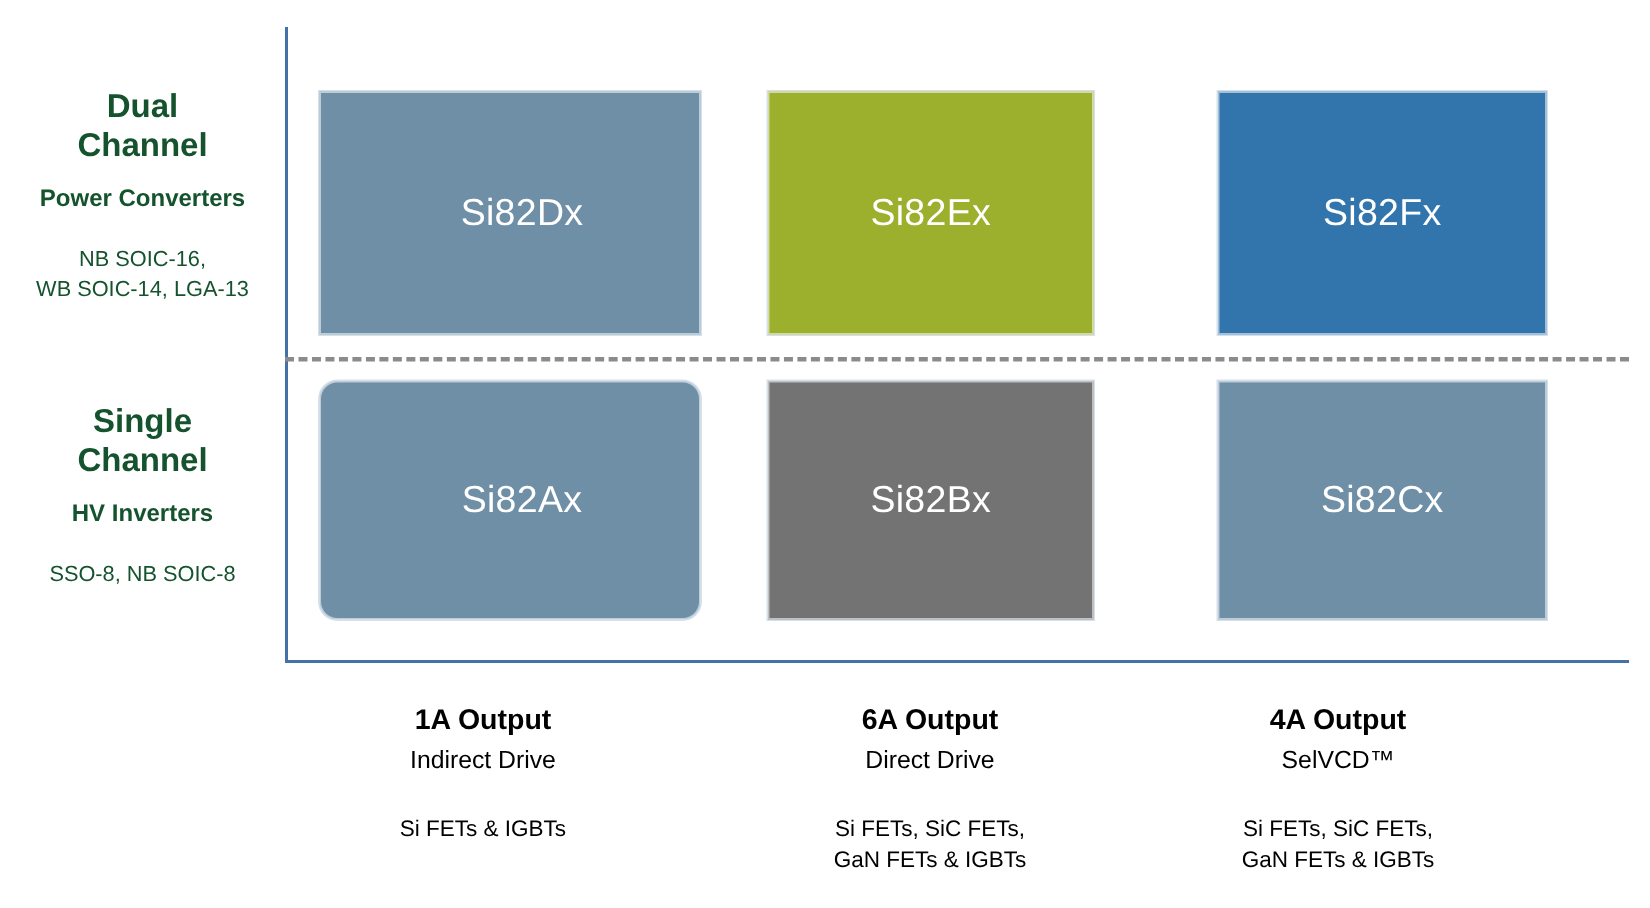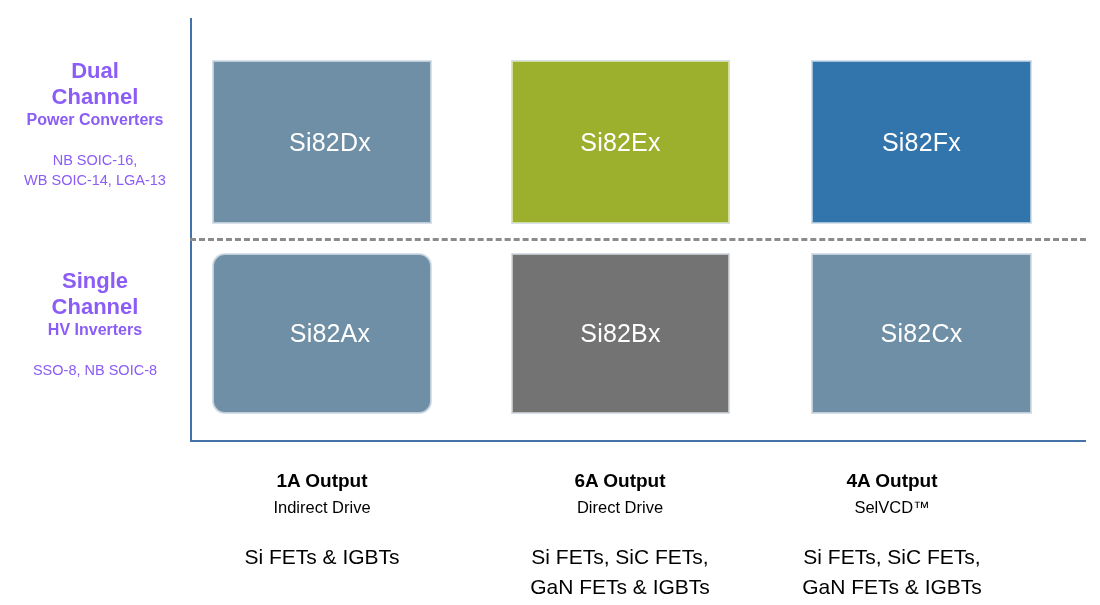--- a/index.html
+++ b/index.html
@@ -63,42 +63,42 @@
     border: 1px solid rgba(255,255,255,0.55);
     box-shadow: 0 0 0 1px rgba(210,221,232,0.9);
   }
 
   
   .r1 { top: 61px; height: 162px; }
   
   .r2 { top: 254px; height: 159px; }
 
   
-  .c1 { left: 213px;  width: 218px; padding-left: 16px; }
+  .c1 { left: 213px;  width: 254px; padding-left: 16px; }
   .c2 { left: 512px;  width: 217px; }
   .c3 { left: 812px;  width: 219px; }
 
   
   .row-label {
     position: absolute;
     left: 0;
     width: 190px;
     text-align: center;
-    color: #8b5cf6;
+    color: #14532d;
   }
   .row-label .rl-title {
     font-size: 22px;
     font-weight: bold;
     line-height: 1.16;
     white-space: pre-line;
   }
   .row-label .rl-sub {
     font-size: 16px;
     font-weight: bold;
-    margin-top: 1px;
+    margin-top: 14px;
     line-height: 1.2;
   }
   .row-label .rl-pkg {
     font-size: 14.5px;
     font-weight: normal;
     margin-top: 22px;
     line-height: 1.33;
     white-space: pre-line;
   }
   #row-label-dual   { top: 58px; }
@@ -116,21 +116,21 @@
     font-weight: bold;
     line-height: 1.2;
   }
   .col-label .cl-sub {
     font-size: 16.5px;
     font-weight: normal;
     margin-top: 5px;
     line-height: 1.2;
   }
   .col-label .cl-dev {
-    font-size: 21px;
+    font-size: 15px;
     font-weight: normal;
     margin-top: 24px;
     line-height: 1.45;
     white-space: pre-line;
   }
   #col-label-1 { left: 205px; width: 234px; }
   #col-label-2 { left: 503px; width: 234px; }
   #col-label-3 { left: 775px; width: 234px; }
 </style>
 </head>

